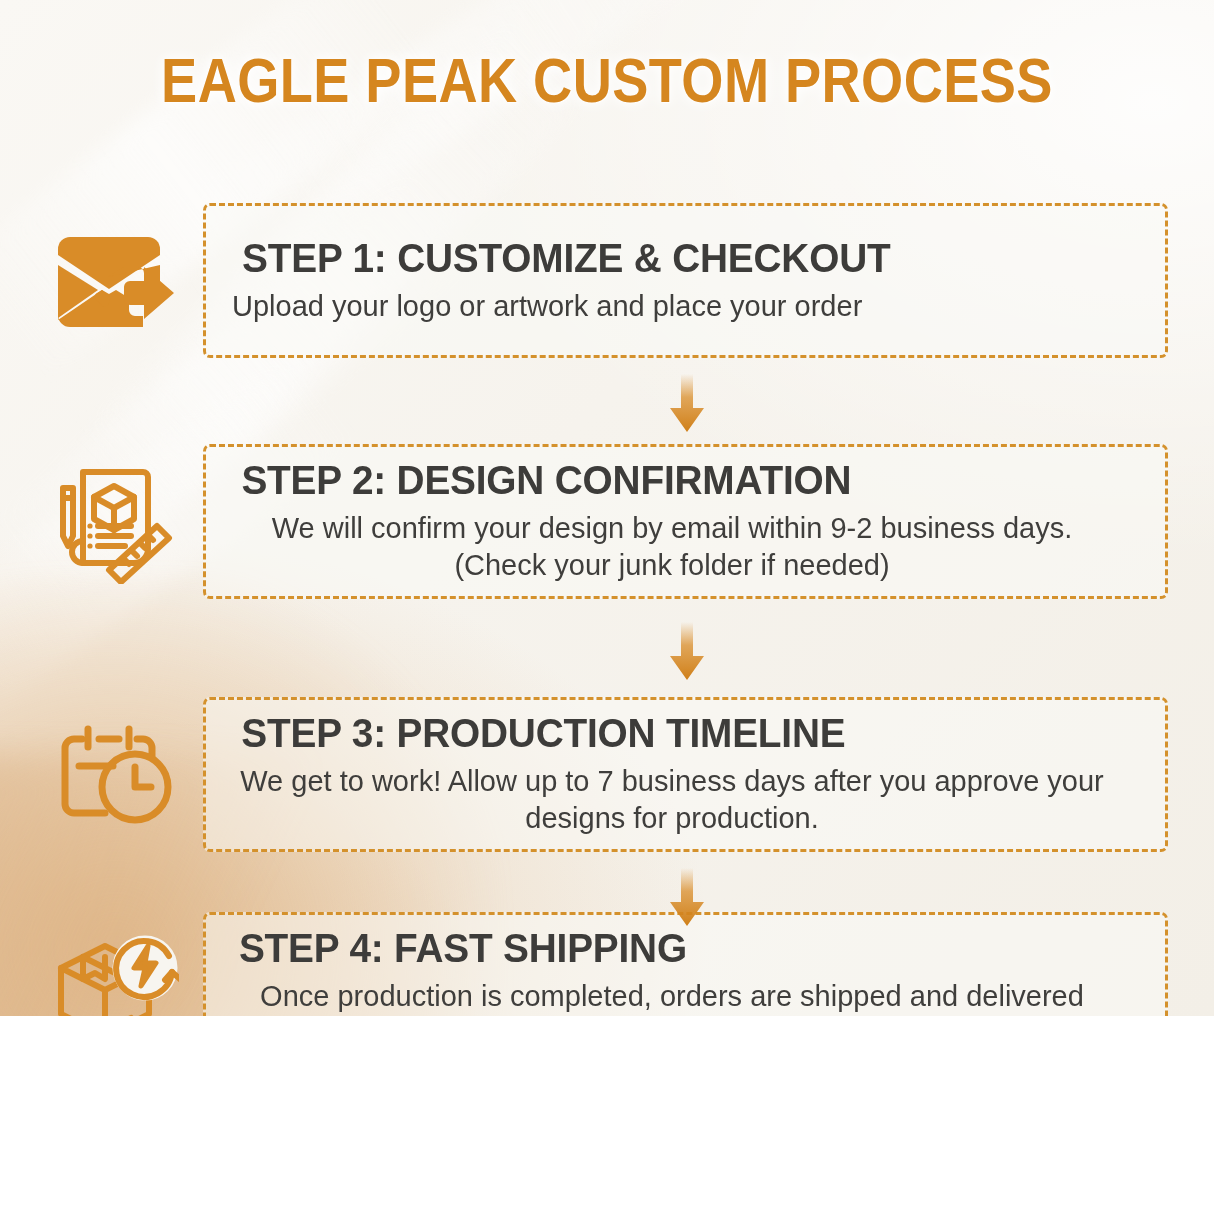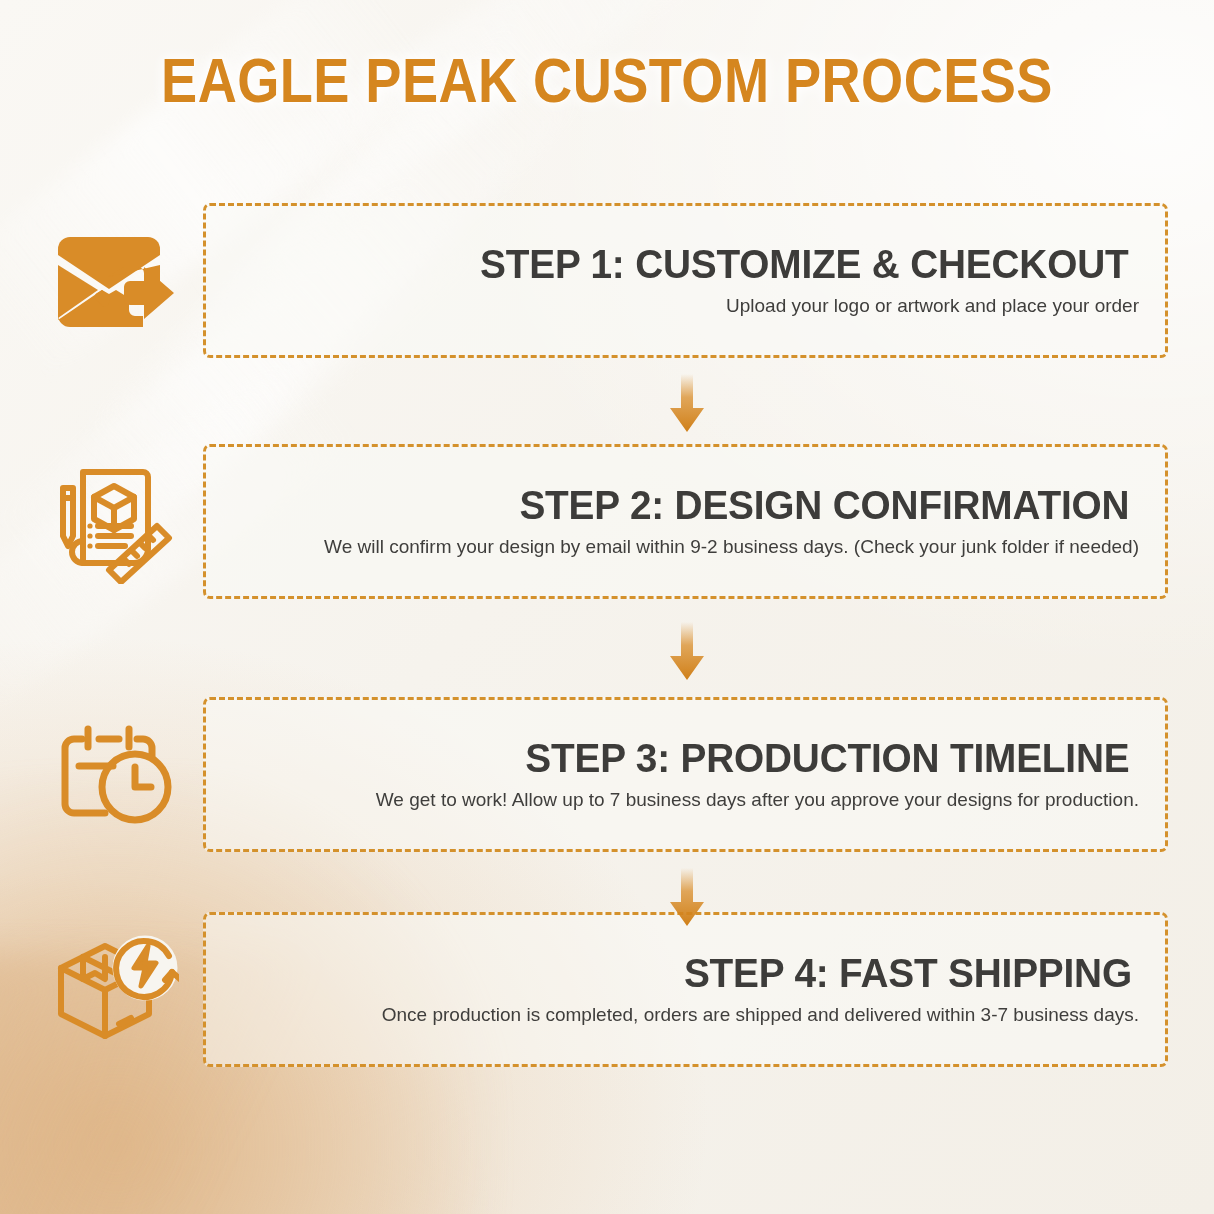--- a/index.html
+++ b/index.html
@@ -5,21 +5,21 @@
   * { margin:0; padding:0; box-sizing:border-box; }
 
   html, body {
     width:1214px; height:1214px;
     overflow:hidden;
     font-family:"Liberation Sans", sans-serif;
   }
 
   #page {
     position:relative;
-    width:1214px; height:1214px;
+    width:1214px; height:1016px;
     background:#f7f5f0;
     overflow:hidden;
     padding-left:48px;
   }
 
   
   .bg-layer { position:absolute; inset:0; pointer-events:none; }
 
   .bg-base {
     background:
@@ -94,42 +94,42 @@
 
   .step-box {
     position:absolute;
     left:203px; top:0;
     width:965px; height:155px;
     border:3px dashed #d4912c;
     border-radius:7px;
     background:rgba(250,249,245,0.55);
     display:flex;
     flex-direction:column;
-    align-items:flex-end;
+    align-items:flex-start;
     justify-content:center;
     padding:8px 26px;
   }
 
   .step-title {
     font-family:"Liberation Sans Narrow","Liberation Sans", sans-serif;
     font-weight:700;
     font-size:40px;
     color:#3d3c3a;
     letter-spacing:-0.2px;
     line-height:1.12;
     text-align:center;
     white-space:nowrap;
     transform:scaleX(0.97);
   }
 
   .step-desc {
     margin-top:7px;
     font-family:"Liberation Sans", sans-serif;
     font-weight:400;
-    font-size:19px;
+    font-size:29px;
     color:#3f3e3c;
     line-height:1.30;
     text-align:center;
     max-width:880px;
   }
   .step-1 .step-desc { max-width:920px; }
 
   
   .arrow {
     position:absolute;

